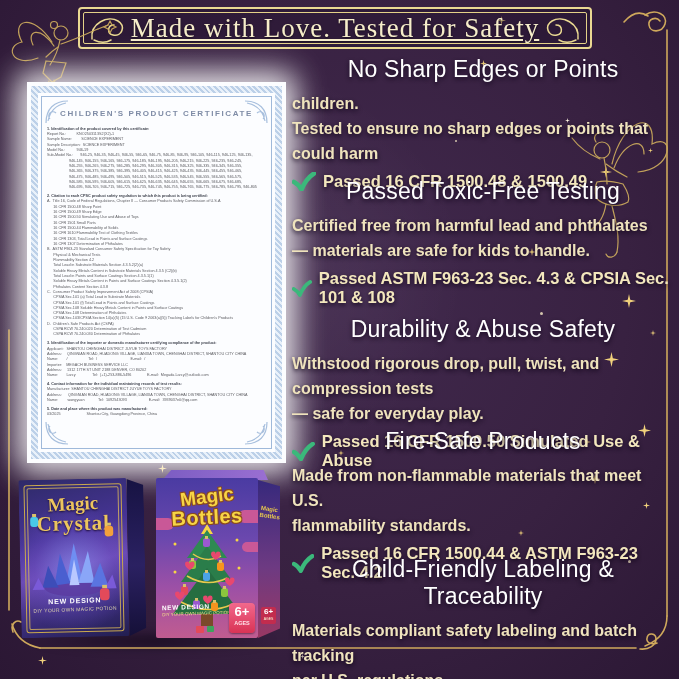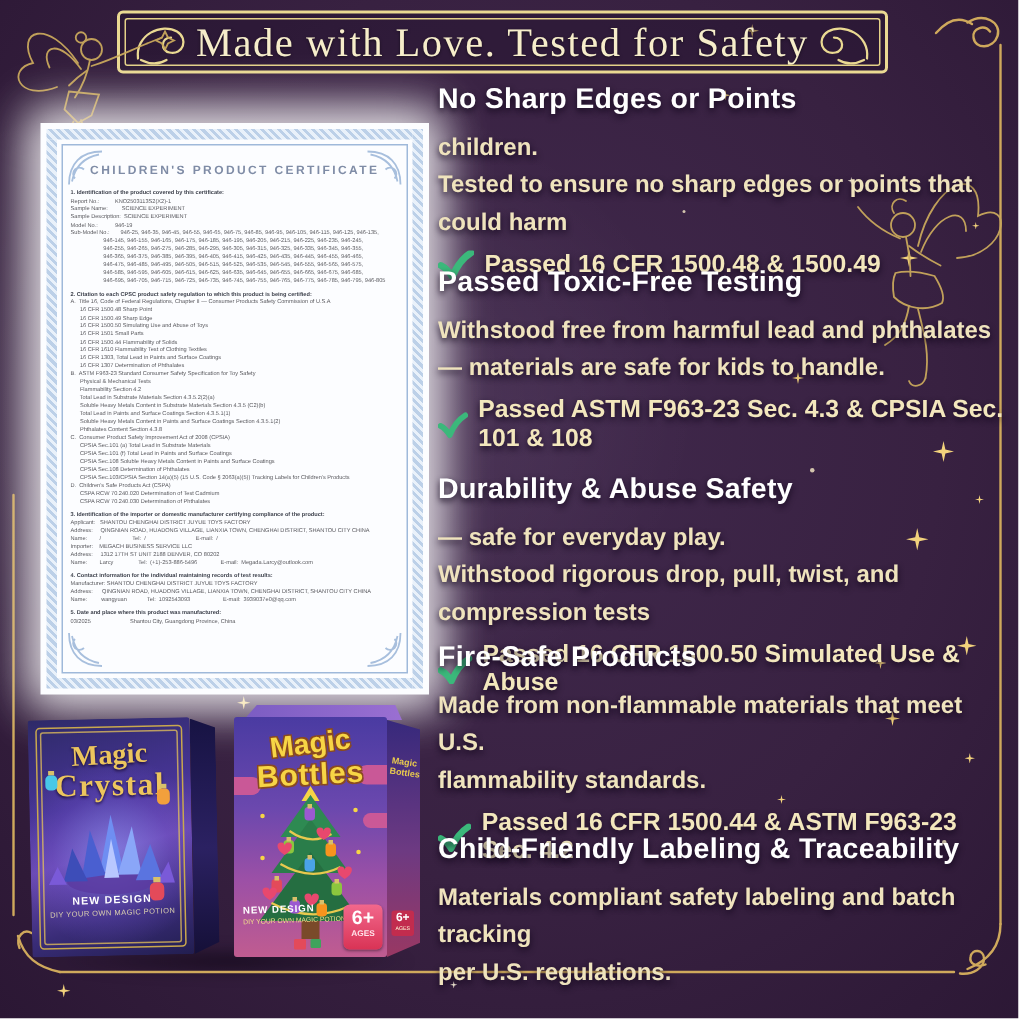--- a/index.html
+++ b/index.html
@@ -8,21 +8,21 @@
     background:
       radial-gradient(ellipse 430px 320px at 165px 270px, rgba(255,255,255,0.10), transparent 70%),
       radial-gradient(ellipse at 52% 42%, #41294d 0%, #382141 55%, #2b1734 100%);
   }
   svg{display:block}
   .lineart{position:absolute;pointer-events:none}
 
   
   .banner{position:absolute;left:78px;top:7px;width:514px;height:42px;border:2px solid #ead992;border-radius:4px;background:rgba(30,15,40,.35);box-sizing:border-box;}
   .banner::after{content:"";position:absolute;inset:3px;border:1px solid #e4d188;border-radius:2px;}
-  .banner-title{position:absolute;left:0;right:0;top:4px;text-align:center;font-family:"Liberation Serif",serif;font-size:27px;color:#f6edca;letter-spacing:1px;text-shadow:0 1px 2px rgba(0,0,0,.5);}
+  .banner-title{position:absolute;left:0;right:0;top:4px;text-align:center;font-family:"Liberation Serif",serif;font-size:27px;color:#f6edca;letter-spacing:1px;text-shadow:0 1px 2px rgba(0,0,0,.5);text-decoration:underline;}
   .banner-swirl{position:absolute;top:4px;}
   .banner-swirl.left{left:8px;}
   .banner-swirl.right{right:8px;transform:scaleX(-1);}
 
   
   .spark{position:absolute;background:#f2d27c;clip-path:polygon(50% 0,59% 41%,100% 50%,59% 59%,50% 100%,41% 59%,0 50%,41% 41%);filter:drop-shadow(0 0 3px rgba(255,225,150,.95));}
   .spark.white{background:#fff6e0;}
   .dot{position:absolute;border-radius:50%;background:#efe0c0;opacity:.85;}
 
   
@@ -37,21 +37,21 @@
   .cc-br{right:17px;bottom:17px;transform:scale(-1,-1);}
   .cert-title{position:absolute;left:0;right:0;top:27px;text-align:center;font-size:8px;font-weight:bold;letter-spacing:1.6px;color:#7f8ca6;}
   .cert-body{position:absolute;left:20px;top:44px;width:440px;transform:scale(0.5);transform-origin:0 0;font-size:7.5px;line-height:1.42;color:#5a5a5f;}
   .cert-h{font-weight:bold;color:#3f434e;margin-top:7px;}
   .cert-h:first-child{margin-top:0;}
   .cert-pre div{white-space:pre;}
 
   
   .section{position:absolute;left:292px;width:382px;z-index:4;}
   .s1{top:56px;} .s2{top:178px;} .s3{top:316px;} .s4{top:428px;} .s5{top:556px;}
-  .section h3{margin:0 0 8px 0;font-size:19px;font-weight:bold;color:#ffffff;letter-spacing:.2px;text-shadow:0 2px 4px rgba(15,5,25,.85);}
+  .section h3{margin:0 0 8px 0;font-size:23px;font-weight:normal;color:#ffffff;letter-spacing:.2px;text-shadow:0 2px 4px rgba(15,5,25,.85);text-align:center;}
   .section .body-line{font-size:16px;font-weight:bold;color:#efe3bd;line-height:25px;text-shadow:0 2px 4px rgba(15,5,25,.85);}
   .check-row{display:flex;align-items:center;gap:7px;margin-top:6px;}
   .check-row .ptxt{font-size:16.5px;font-weight:bold;color:#f3e7bd;text-shadow:0 2px 4px rgba(15,5,25,.85);}
 
   
   .box-shadow{position:absolute;left:28px;top:630px;width:250px;height:22px;background:radial-gradient(ellipse at center,rgba(5,0,12,.55),transparent 70%);filter:blur(4px);}
 
   .crystal-box{position:absolute;left:20px;top:479px;width:126px;height:160px;transform:rotate(-1.2deg);z-index:3;}
   .crystal-front{position:absolute;left:0;top:0;width:108px;height:158px;border-radius:2px;
     background:
@@ -259,34 +259,34 @@
     <div class="check-row">
       <svg width="24" height="19" viewBox="0 0 24 19" fill="none">
           <path d="M2,10 C6,12 8,15 9.5,17.5 C13,9 18,4 22,1.5" stroke="#3bb87b" stroke-width="4.6" stroke-linecap="round" stroke-linejoin="round"></path>
         </svg>
       <span class="ptxt">Passed 16 CFR 1500.48 &amp; 1500.49</span>
     </div>
   </div>
 
   <div class="section s2">
     <h3>Passed Toxic-Free Testing</h3>
-    <div class="body-line">Withstood free from harmful lead and phthalates</div>
+    <div class="body-line">Certified free from harmful lead and phthalates</div>
     <div class="body-line">— materials are safe for kids to handle.</div>
     <div class="check-row">
       <svg width="24" height="19" viewBox="0 0 24 19" fill="none">
           <path d="M2,10 C6,12 8,15 9.5,17.5 C13,9 18,4 22,1.5" stroke="#3bb87b" stroke-width="4.6" stroke-linecap="round" stroke-linejoin="round"></path>
         </svg>
       <span class="ptxt">Passed ASTM F963-23 Sec. 4.3 &amp; CPSIA Sec. 101 &amp; 108</span>
     </div>
   </div>
 
   <div class="section s3">
     <h3>Durability &amp; Abuse Safety</h3>
+    <div class="body-line">Withstood rigorous drop, pull, twist, and compression tests</div>
     <div class="body-line">— safe for everyday play.</div>
-    <div class="body-line">Withstood rigorous drop, pull, twist, and compression tests</div>
     <div class="check-row">
       <svg width="24" height="19" viewBox="0 0 24 19" fill="none">
           <path d="M2,10 C6,12 8,15 9.5,17.5 C13,9 18,4 22,1.5" stroke="#3bb87b" stroke-width="4.6" stroke-linecap="round" stroke-linejoin="round"></path>
         </svg>
       <span class="ptxt">Passed 16 CFR 1500.50 Simulated Use &amp; Abuse</span>
     </div>
   </div>
 
   <div class="section s4">
     <h3>Fire-Safe Products</h3>

